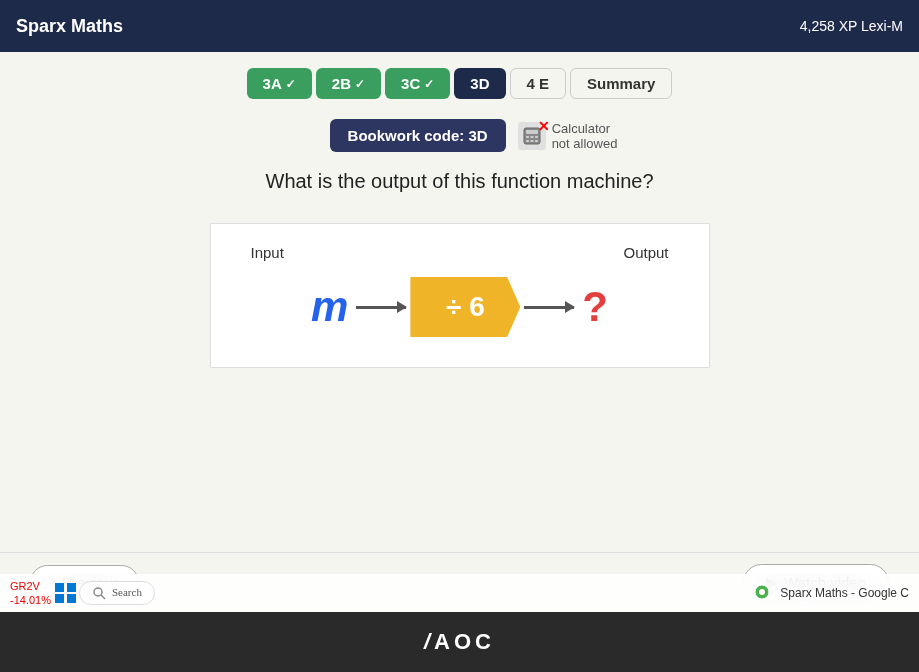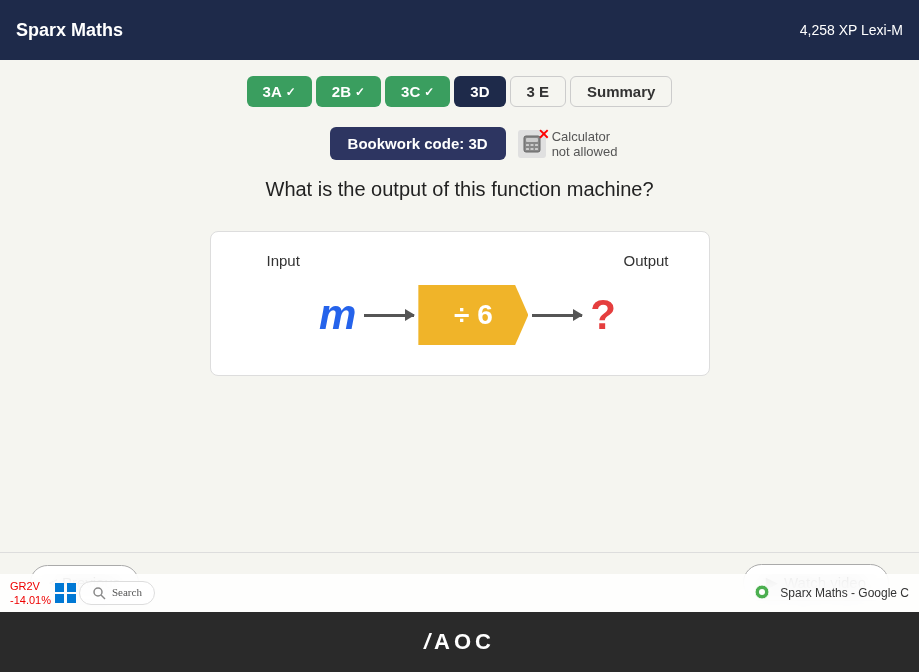--- a/index.html
+++ b/index.html
@@ -26,21 +26,21 @@
     }
 
     
     .top-bar {
       background: #1e2a4a;
       color: white;
       display: flex;
       align-items: center;
       justify-content: space-between;
       padding: 0 16px;
-      height: 60px;
+      height: 52px;
       flex-shrink: 0;
     }
 
     .top-bar-title {
       font-size: 18px;
       font-weight: bold;
       color: white;
     }
 
     .top-bar-right {
@@ -159,22 +159,22 @@
       font-size: 20px;
       color: #222;
       margin-bottom: 30px;
       text-align: center;
     }
 
     
     .function-machine {
       background: white;
       border: 1px solid #ddd;
-      border-radius: 8px;
-      padding: 20px 40px 30px 56px;
+      border-radius: 1px;
+      padding: 20px 40px 30px 40px;
       width: 500px;
       position: relative;
     }
 
     .fm-labels {
       display: flex;
       justify-content: space-between;
       margin-bottom: 16px;
     }
 
@@ -384,21 +384,21 @@
         <span class="checkmark">✓</span>
       </div>
       <div class="tab tab-completed">
         <span>3C</span>
         <span class="checkmark">✓</span>
       </div>
       <div class="tab tab-active">
         <span>3D</span>
       </div>
       <div class="tab tab-inactive">
-        <span>3 E</span>
+        <span>4 E</span>
       </div>
       <div class="tab tab-summary">
         <span>Summary</span>
       </div>
     </div>
 
     <div class="bookwork-section">
       <div class="bookwork-code">Bookwork code: 3D</div>
       <div class="calculator-info">
         <div class="calc-icon">

